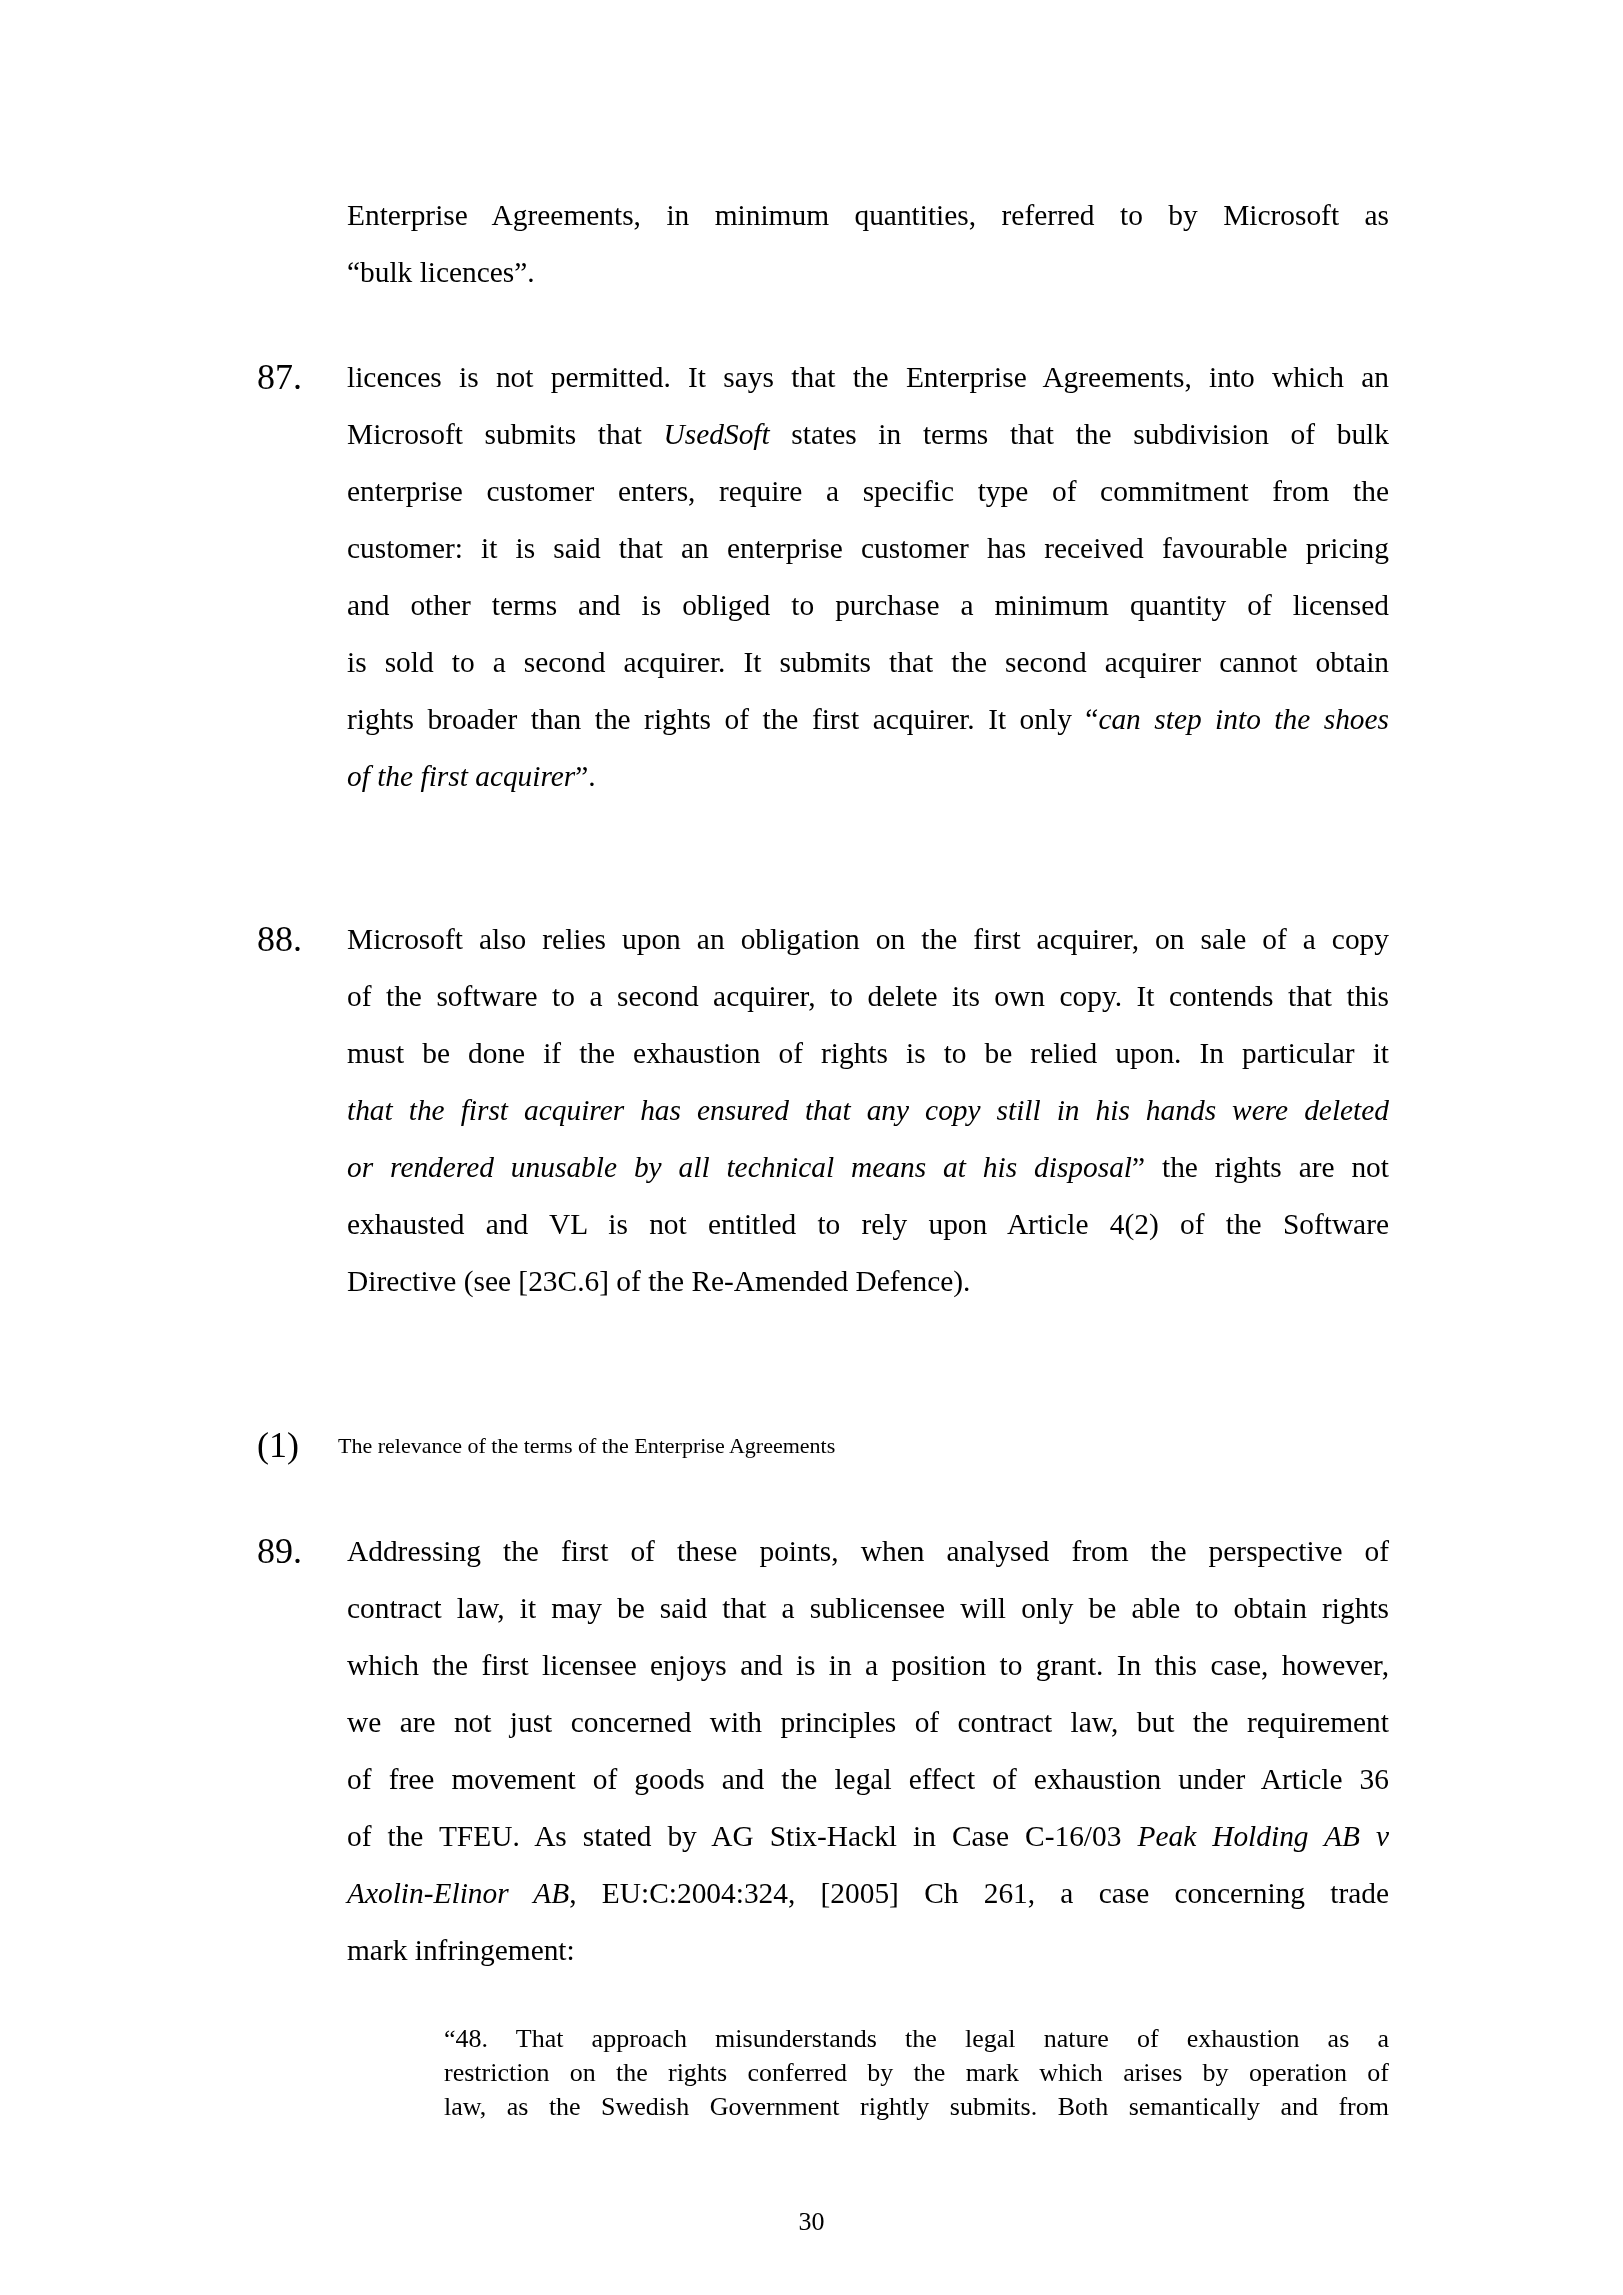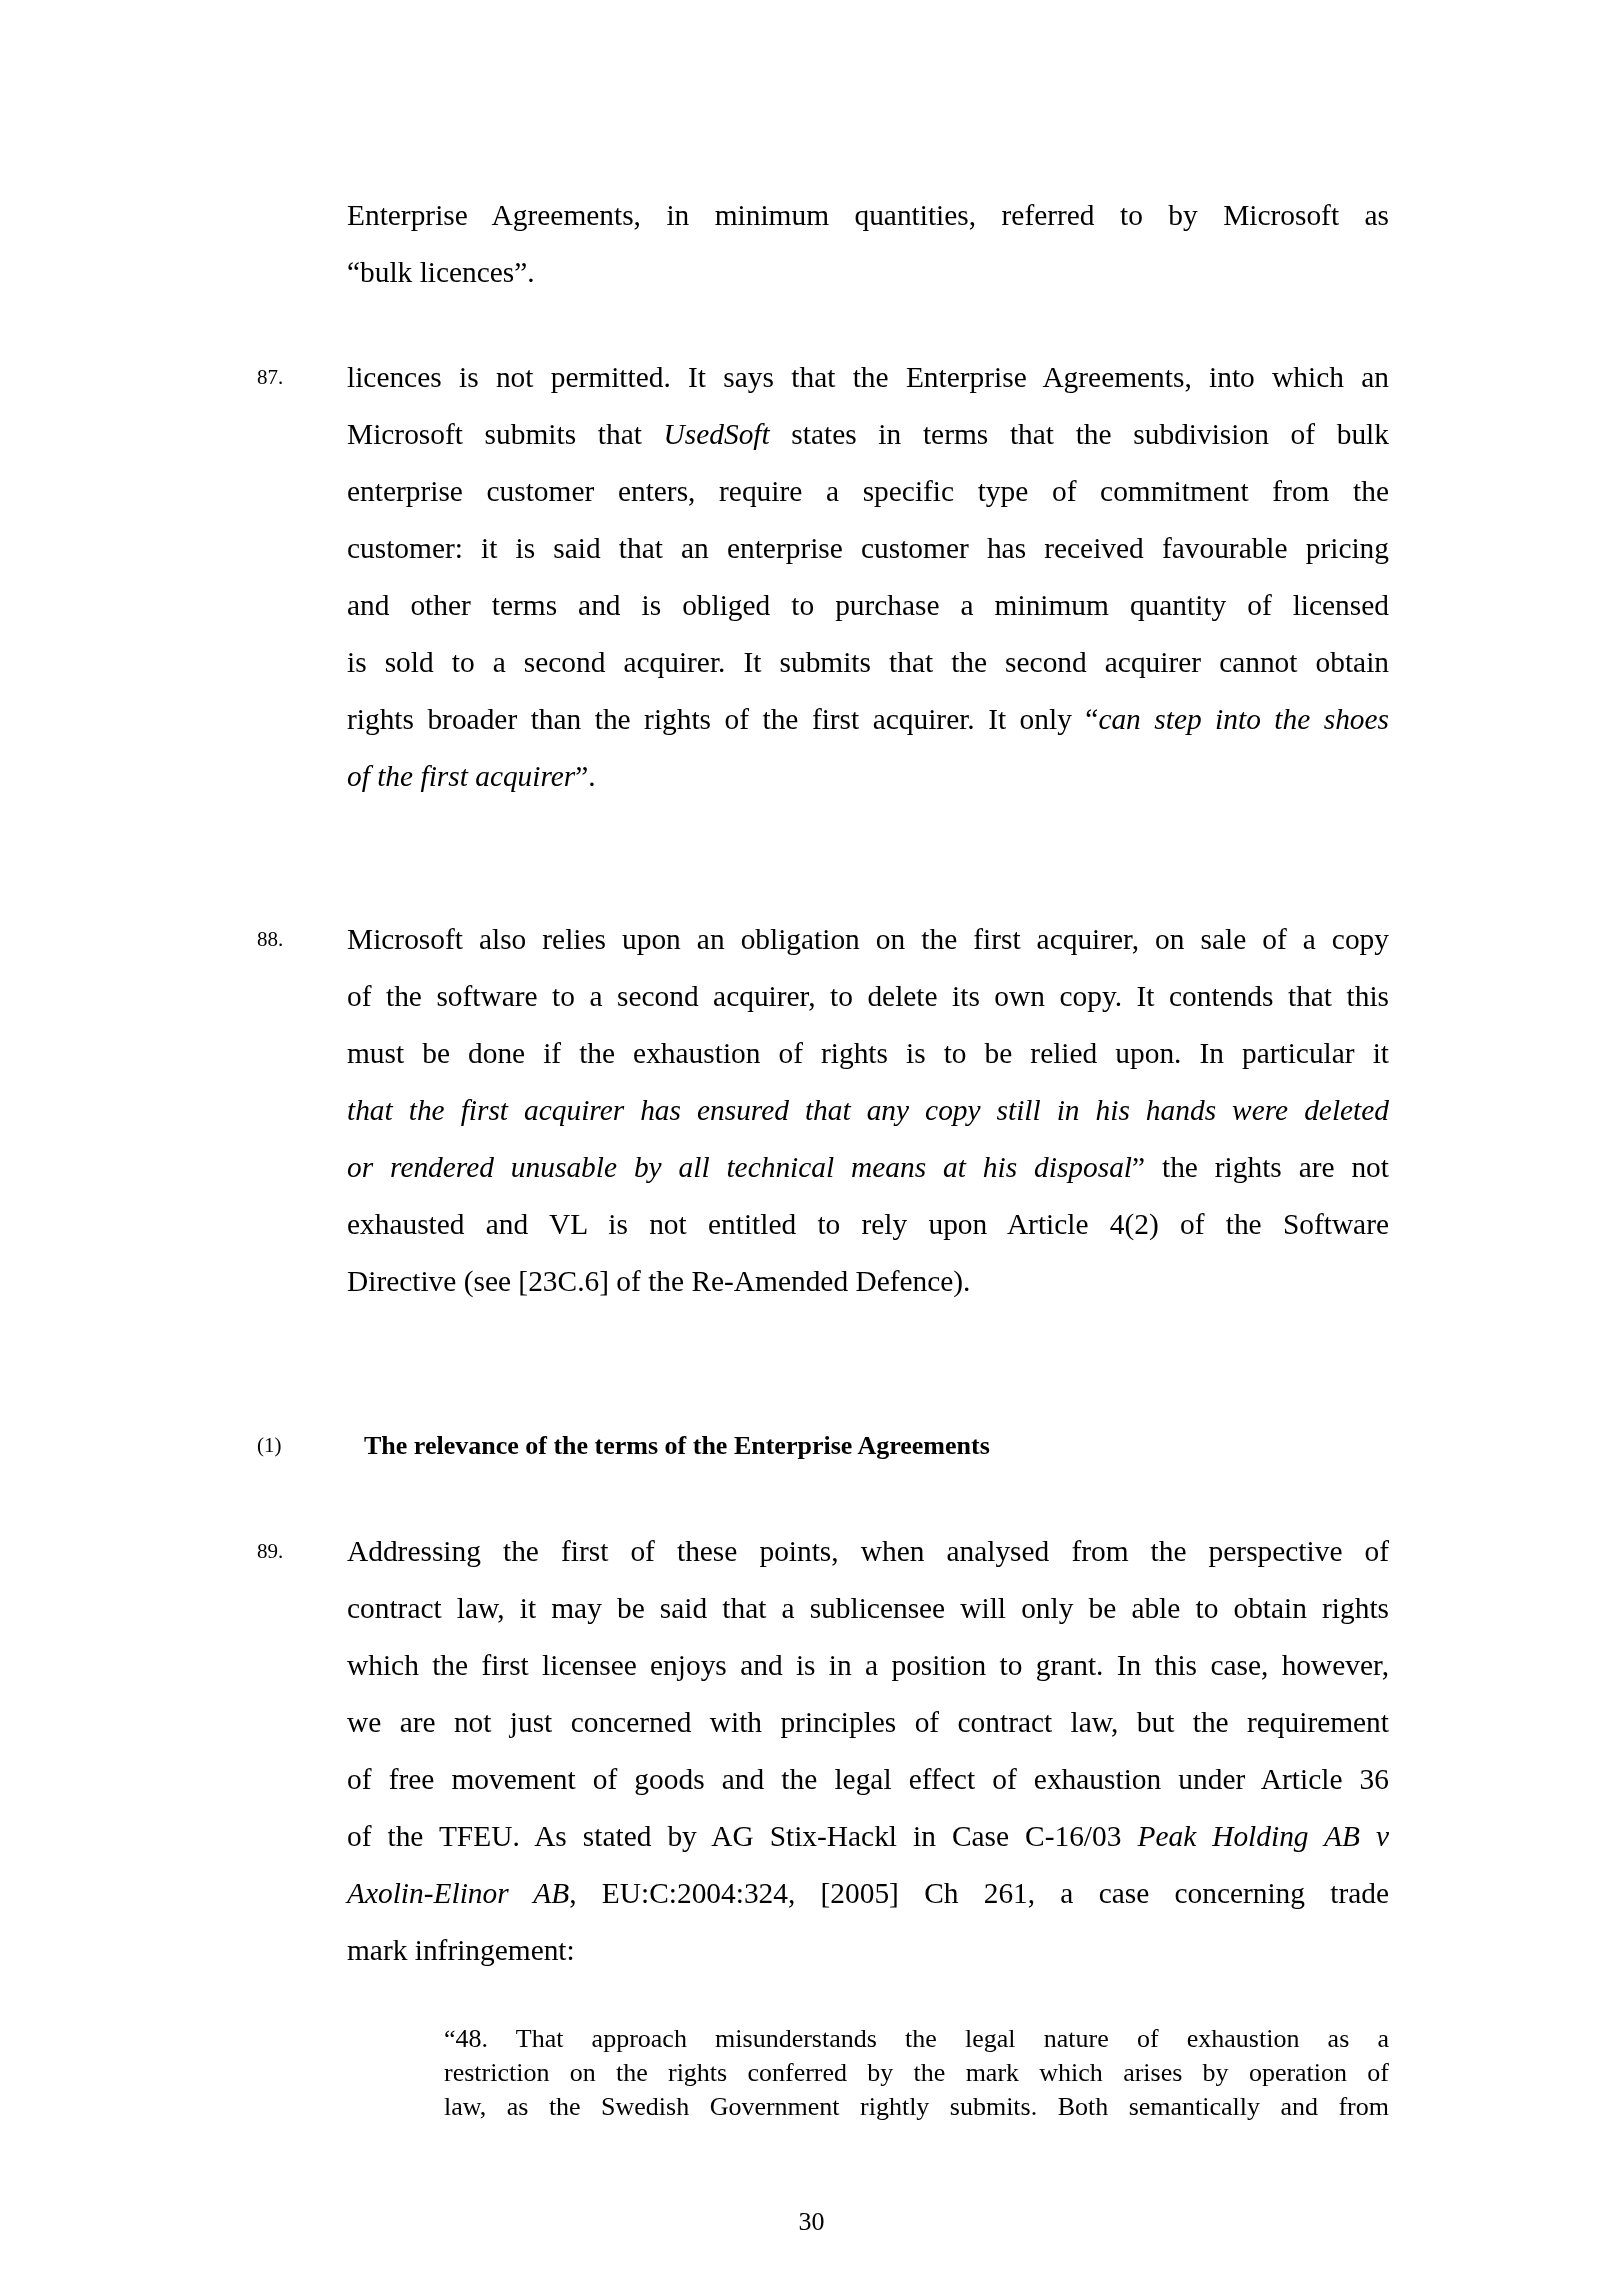--- a/index.html
+++ b/index.html
@@ -1,24 +1,24 @@
 <!DOCTYPE html>
 <html style="font-size:10.5px"><head>
 <meta charset="utf-8">
 <style>
   html, body { margin: 0; padding: 0; background: #ffffff; }
   body { width: 1623px; height: 2295px; position: relative; overflow: hidden;
          font-family: "Liberation Serif", "DejaVu Serif", serif; color: #000; }
   .page { position: absolute; left: 0; top: 0; width: 1478px; height: 2295px; background: #fff; }
   .blk { position: absolute; left: 347px; width: 1042px; font-size: 29.4px; line-height: 57px;
          text-align: justify; }
-  .num { position: absolute; left: 257px; font-size: 21px; line-height: 57px; }
+  .num { position: absolute; left: 257px; font-size: 36px; line-height: 57px; }
   .line { display: block; white-space: nowrap; text-align-last: justify; text-align: justify; }
   .line.last { text-align-last: left; }
-  .heading { position: absolute; left: 364px; font-size: 26px; font-weight: bold; line-height: 57px; }
+  .heading { position: absolute; left: 338px; font-size: 22px; font-weight: normal; line-height: 57px; }
   .quote { position: absolute; left: 444px; width: 945px; font-size: 26px; line-height: 34px; }
   .quote .line { text-align-last: justify; }
   .pageno { position: absolute; left: 0; width: 1623px; text-align: center; top: 2207px; font-size: 26px; }
   i { font-style: italic; }
 </style>
 </head>
 <body>
 
 <div class="page">
 

